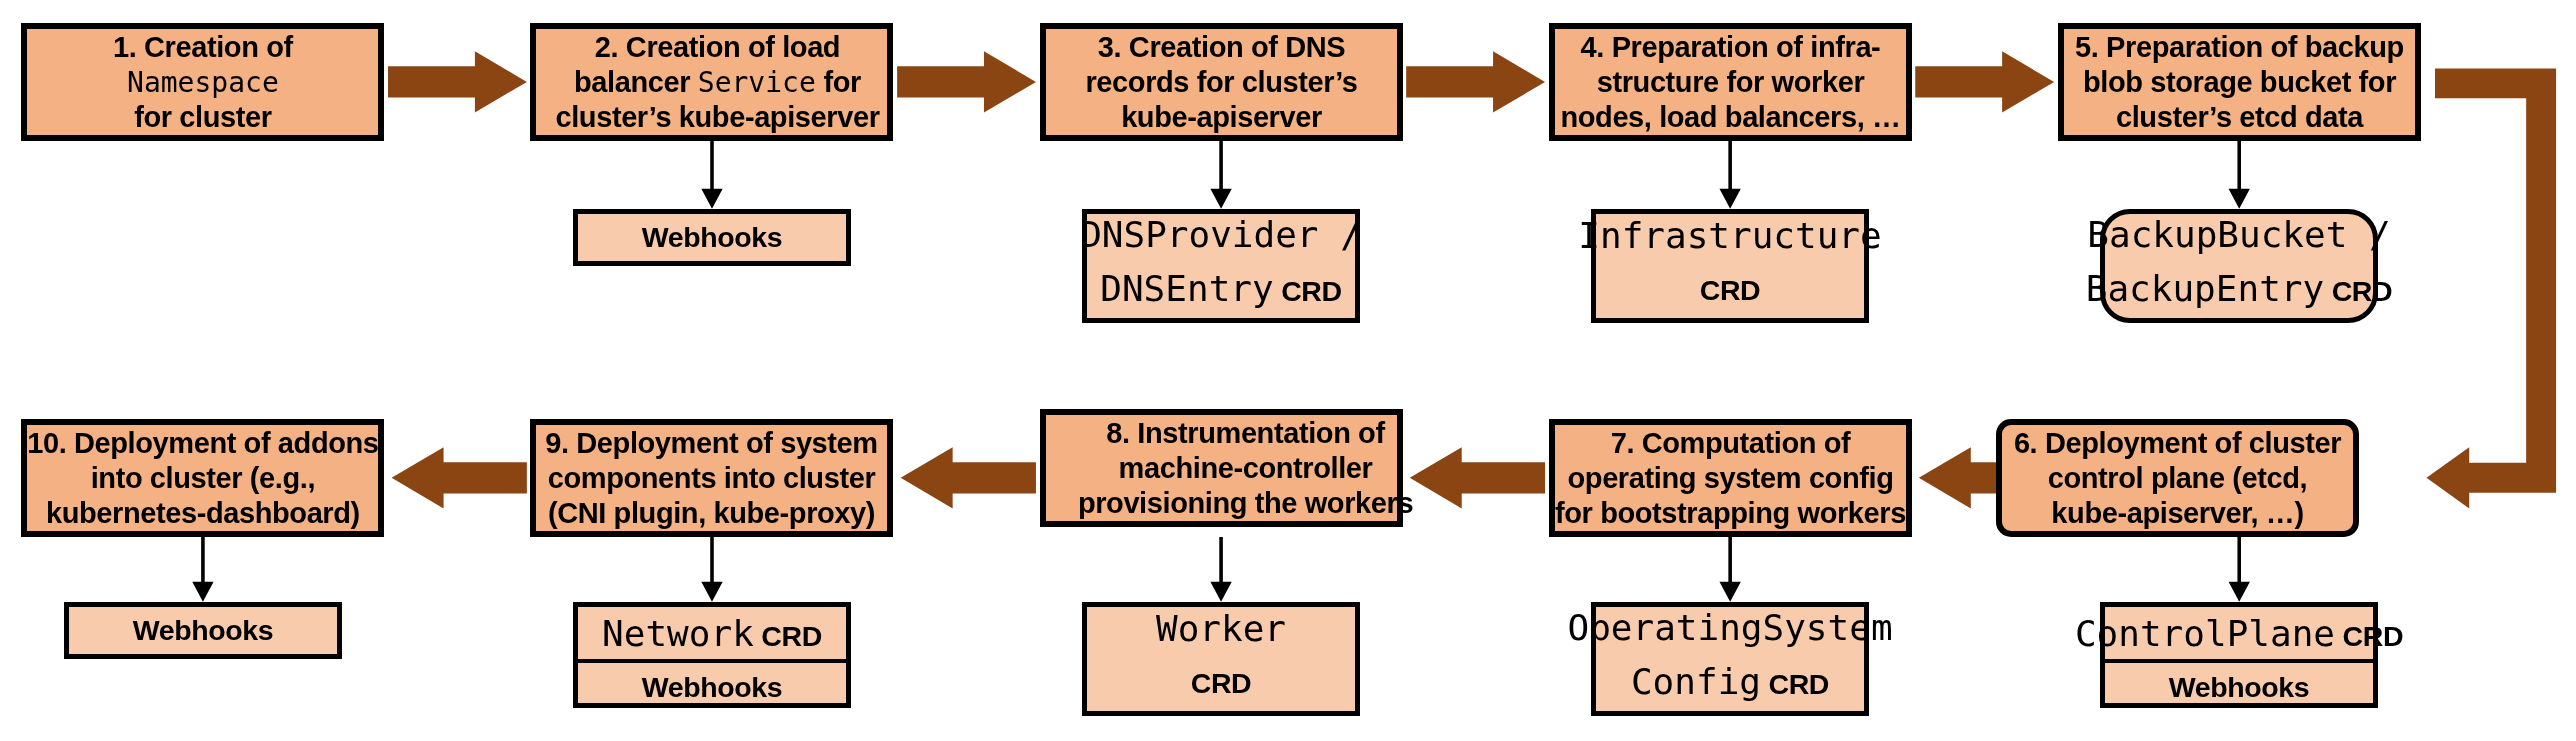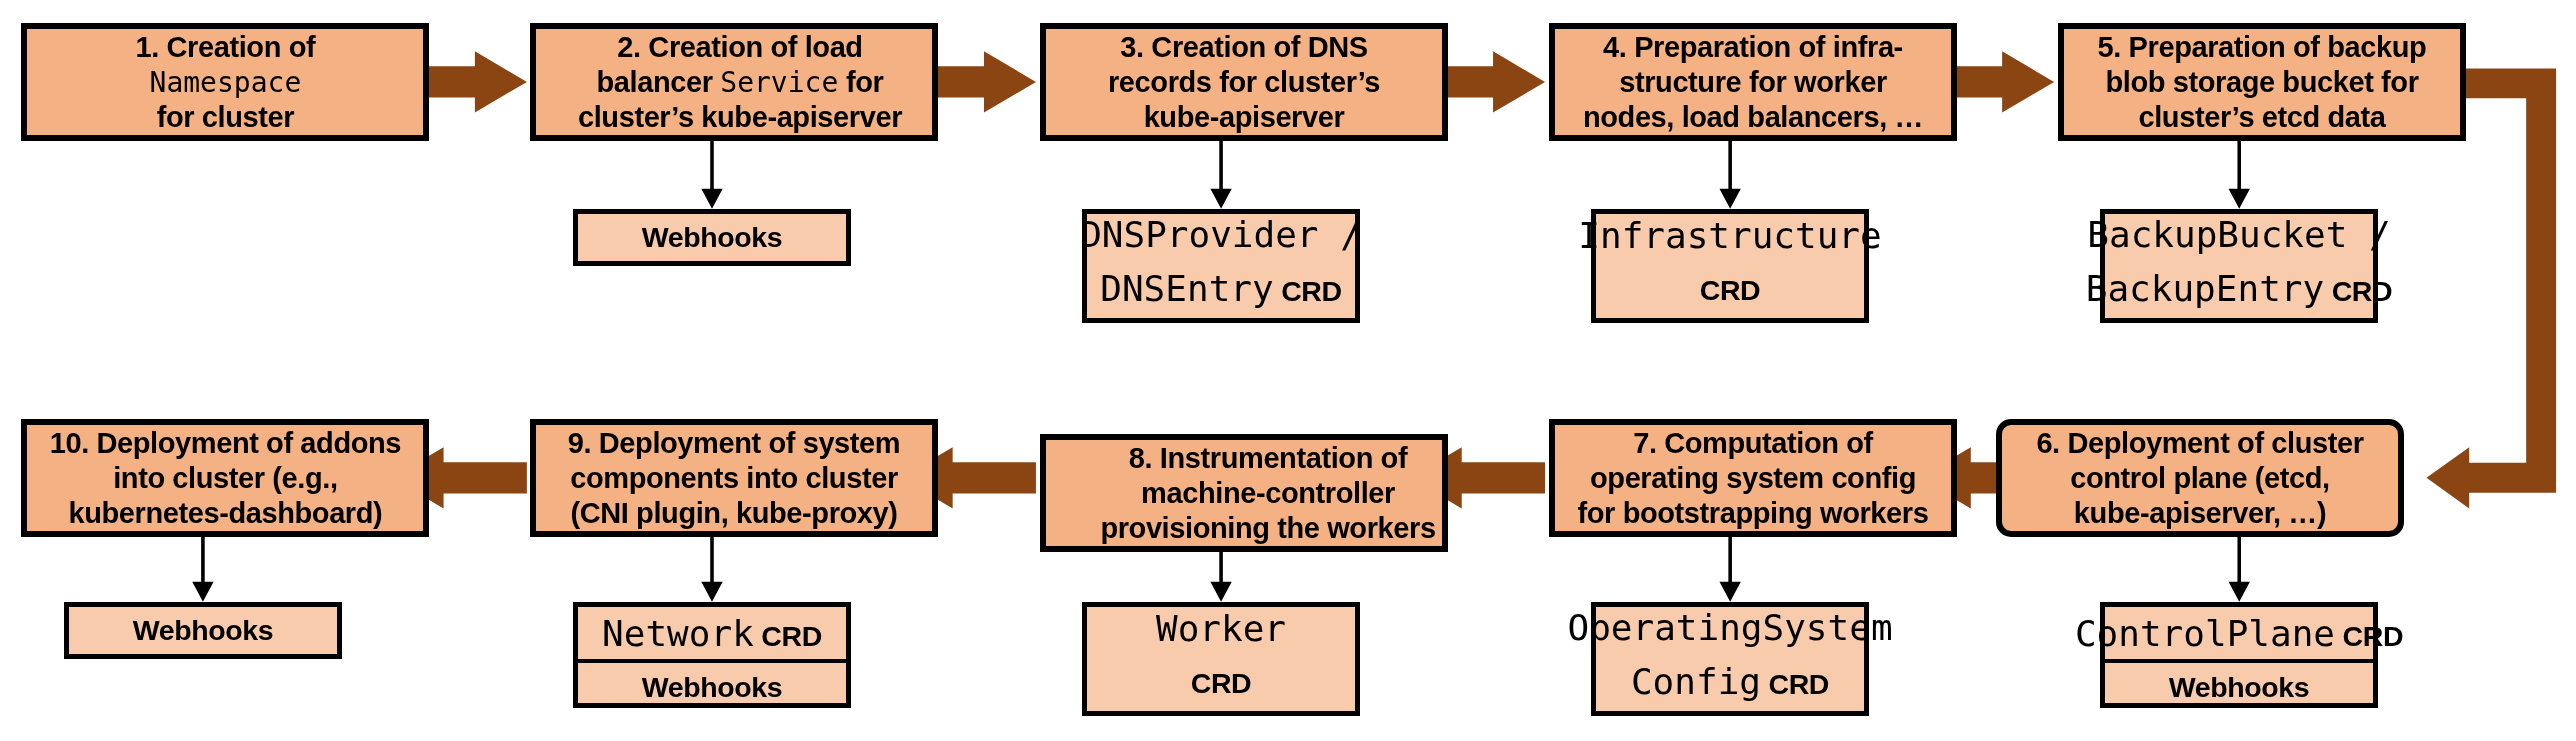--- a/index.html
+++ b/index.html
@@ -9,21 +9,21 @@
     --border: #000000;
   }
   * { margin: 0; padding: 0; box-sizing: border-box; }
   html, body { background: #ffffff; }
   body { width: 2576px; height: 742px; font-family: "Liberation Sans", sans-serif; }
   .canvas { position: relative; width: 2576px; height: 742px; background: #ffffff; overflow: hidden; }
   .arrow-layer { position: absolute; left: 0; top: 0; width: 2576px; height: 742px; }
 
   .box { position: absolute; display: flex; flex-direction: column; justify-content: center;
          align-items: center; text-align: center; color: #000; }
-  .box.main { width: 408px; height: 118px; background: var(--main-fill, #F4B183);
+  .box.main { width: 363px; height: 118px; background: var(--main-fill, #F4B183);
               border: 6.4px solid var(--border, #000); }
   .box.sub  { width: 278px; background: var(--sub-fill, #F8CBAD);
               border: 5px solid var(--border, #000); }
   .box.sub.single { height: 57px; }
   .box.sub.double { height: 114px; }
   .box.sub.stack  { height: 106px; padding: 0; display: block; }
   .box.sub.stack .cell { height: 52px; display: flex; justify-content: center; align-items: center; }
   .box.sub.stack .cell + .cell { border-top: 4.3px solid var(--border, #000); }
 
   .main .ln { font-weight: 600; font-size: 29px; line-height: 35px; letter-spacing: -0.4px; white-space: nowrap; }
@@ -94,36 +94,36 @@
       <div class="ln"><span class="f-b">Webhooks</span></div>
     </div>
   <div class="box sub double" style="left:1082px; top:209px;">
       <div class="ln"><span class="f-m">DNSProvider /</span></div>
       <div class="ln"><span class="f-m">DNSEntry</span><span class="f-b"> CRD</span></div>
     </div>
   <div class="box sub double" style="left:1591px; top:209px;">
       <div class="ln"><span class="f-m">Infrastructure</span></div>
       <div class="ln"><span class="f-b">CRD</span></div>
     </div>
-  <div class="box sub double" style="left:2100px; top:209px;">
+  <div class="box sub double" style="left:2100px; top:209px;border-radius:30px;">
       <div class="ln"><span class="f-m">BackupBucket /</span></div>
       <div class="ln"><span class="f-m">BackupEntry</span><span class="f-b"> CRD</span></div>
     </div>
 
   <div class="box main" style="left:21.4px;   top:419px;">
       <div class="ln"><span class="f-s">10. Deployment of addons</span></div>
       <div class="ln"><span class="f-s">into cluster (e.g.,</span></div>
       <div class="ln"><span class="f-s">kubernetes-dashboard)</span></div>
     </div>
   <div class="box main" style="left:530px;  top:419px;">
       <div class="ln"><span class="f-s">9. Deployment of system</span></div>
       <div class="ln"><span class="f-s">components into cluster</span></div>
       <div class="ln"><span class="f-s">(CNI plugin, kube-proxy)</span></div>
     </div>
-  <div class="box main" style="left:1040px; top:434px;padding-left:48px;">
+  <div class="box main" style="left:1040px; top:409px;padding-left:48px;">
       <div class="ln"><span class="f-s">8. Instrumentation of</span></div>
       <div class="ln"><span class="f-s">machine-controller</span></div>
       <div class="ln"><span class="f-s">provisioning the workers</span></div>
     </div>
   <div class="box main" style="left:1549px; top:419px;">
       <div class="ln"><span class="f-s">7. Computation of</span></div>
       <div class="ln"><span class="f-s">operating system config</span></div>
       <div class="ln"><span class="f-s">for bootstrapping workers</span></div>
     </div>
   <div class="box main" style="left:1996px; top:419px;border-radius:15px;">

